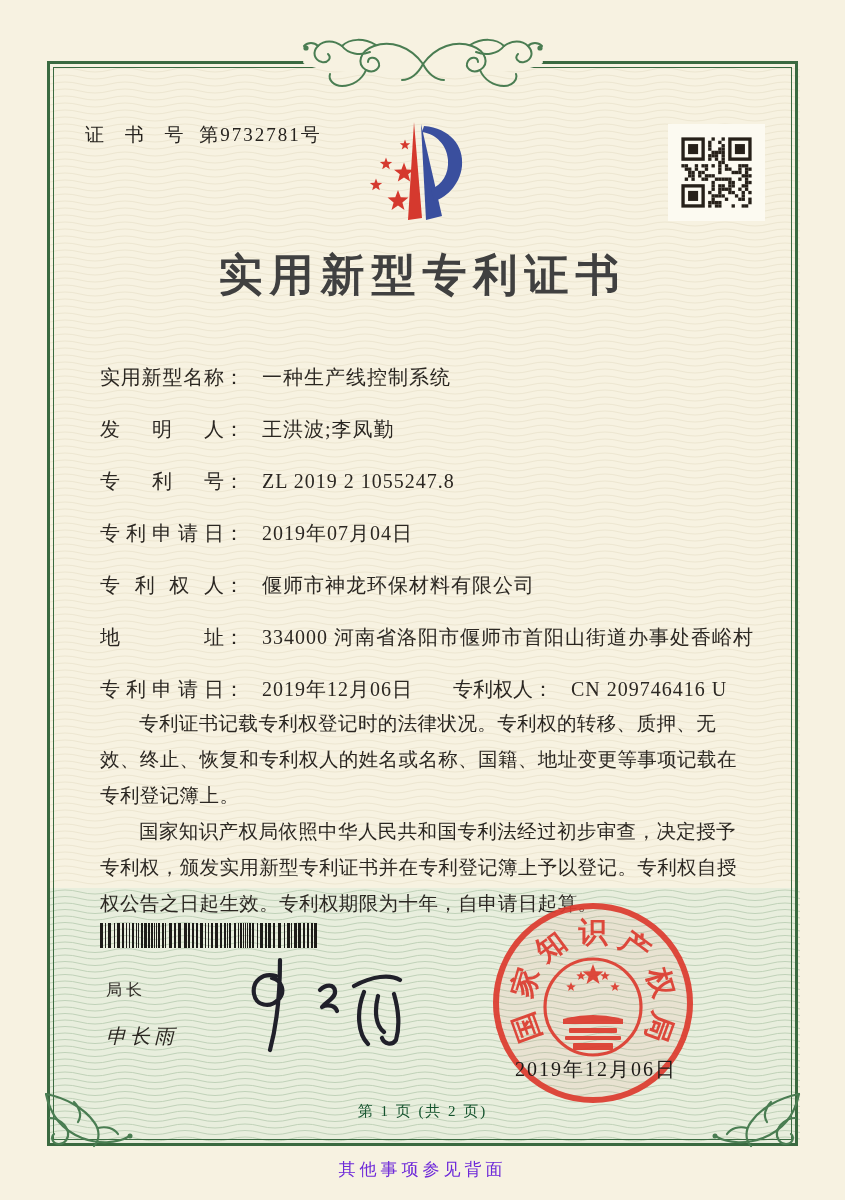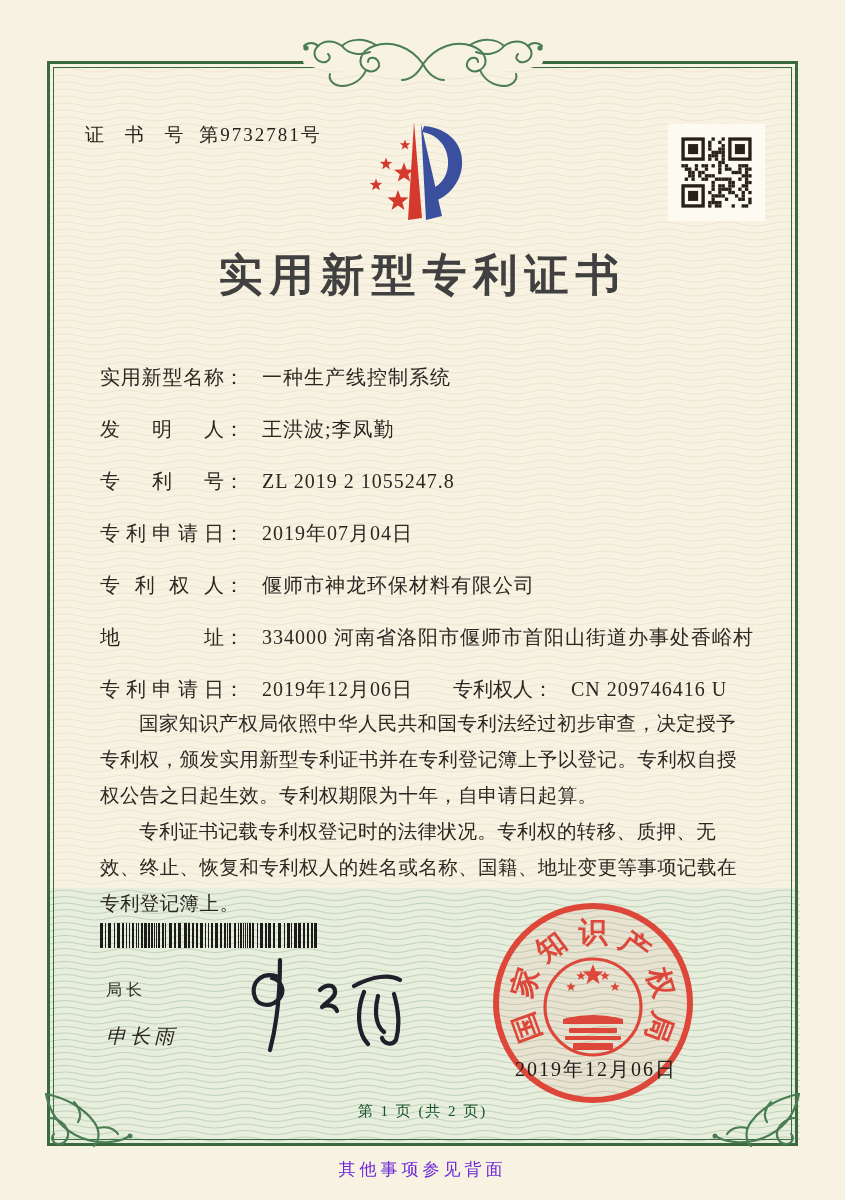--- a/index.html
+++ b/index.html
@@ -425,22 +425,22 @@
     </div>
     <div class="frow">
       <span class="flabel">地址</span><span class="fcolon">：</span><span class="fvalue">334000 河南省洛阳市偃师市首阳山街道办事处香峪村</span>
     </div>
     <div class="frow">
       <span class="flabel">专利申请日</span><span class="fcolon">：</span><span class="fvalue">2019年12月06日</span><span class="grant-pair2"><span>专利权人</span><span class="fcolon">：</span><span class="fvalue">CN 209746416 U</span></span>
     </div>
   </div>
 
   <div class="paras">
+    <p>专利证书记载专利权登记时的法律状况。专利权的转移、质押、无效、终止、恢复和专利权人的姓名或名称、国籍、地址变更等事项记载在专利登记簿上。</p>
     <p>国家知识产权局依照中华人民共和国专利法经过初步审查，决定授予专利权，颁发实用新型专利证书并在专利登记簿上予以登记。专利权自授权公告之日起生效。专利权期限为十年，自申请日起算。</p>
-    <p>专利证书记载专利权登记时的法律状况。专利权的转移、质押、无效、终止、恢复和专利权人的姓名或名称、国籍、地址变更等事项记载在专利登记簿上。</p>
   </div>
 
   <svg class="barcode" id="barcode" width="222" height="25" viewBox="0 0 222 25">
       <rect x="0" y="0" width="3" height="25" fill="#1d1b18"></rect>
       <rect x="5" y="0" width="1" height="25" fill="#1d1b18"></rect>
       <rect x="8" y="0" width="3" height="25" fill="#1d1b18"></rect>
       <rect x="14" y="0" width="1" height="25" fill="#1d1b18"></rect>
       <rect x="17" y="0" width="3" height="25" fill="#1d1b18"></rect>
       <rect x="22" y="0" width="2" height="25" fill="#1d1b18"></rect>
       <rect x="26" y="0" width="1" height="25" fill="#1d1b18"></rect>

